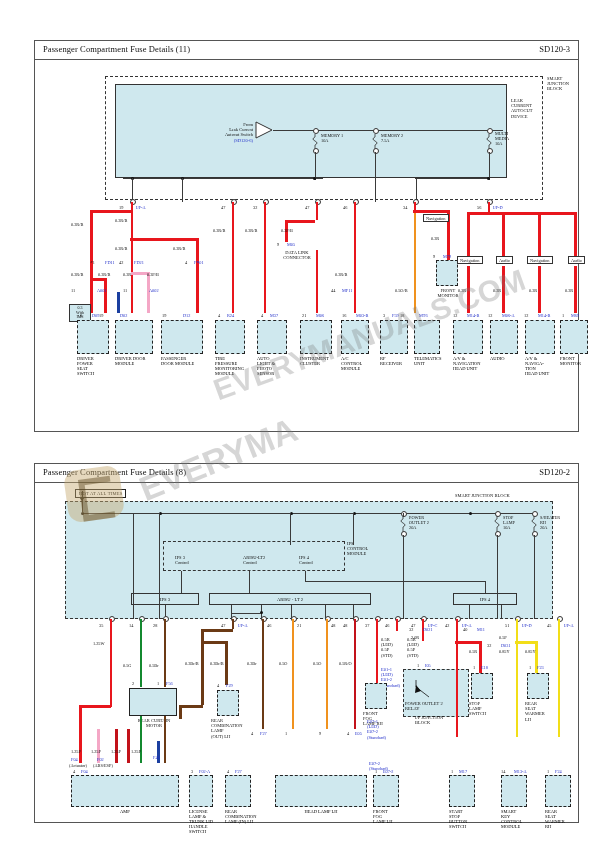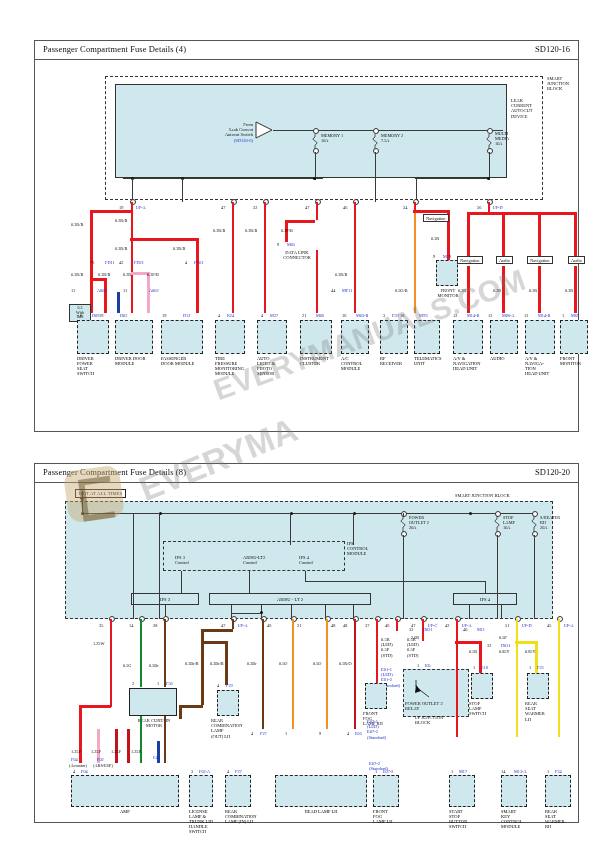--- a/index.html
+++ b/index.html
@@ -75,22 +75,22 @@
            border-left:6px solid rgba(90,70,30,0.45);border-top:6px solid rgba(90,70,30,0.45);
            border-bottom:6px solid rgba(90,70,30,0.45);}
 </style>
 </head>
 <body>
 
 <div class="page">
 
   <div class="sheet" id="sheet-top">
     <div class="sheet-header">
-      <div class="sheet-title">Passenger Compartment Fuse Details (4)</div>
-      <div class="sheet-code">SD120-16</div>
+      <div class="sheet-title">Passenger Compartment Fuse Details (11)</div>
+      <div class="sheet-code">SD120-3</div>
     </div>
     <div class="sheet-body">
 
       <div class="sjb-plain" style="left:70px;top:16px;width:438px;height:124px;"></div>
       <div class="txt" style="left:512px;top:16px;width:34px;white-space:pre;">SMART
 JUNCTION
 BLOCK</div>
 
       <div class="innerbox" style="left:80px;top:24px;width:392px;height:94px;"></div>
       <div class="txt" style="left:476px;top:38px;width:30px;white-space:pre;">LEAK
@@ -364,21 +364,21 @@
       <div class="comp" style="left:525px;top:260px;width:28px;height:34px;"></div>
       <div class="comp-label" style="left:525px;top:296px;width:32px;white-space:pre;">FRONT
 MONITOR</div>
 
     </div>
   </div>
 
   <div class="sheet" id="sheet-bottom">
     <div class="sheet-header">
       <div class="sheet-title">Passenger Compartment Fuse Details (8)</div>
-      <div class="sheet-code">SD120-20</div>
+      <div class="sheet-code">SD120-2</div>
     </div>
     <div class="sheet-body">
 
       <div class="hot" style="left:40px;top:6px;">HOT AT ALL TIMES</div>
 
       <div class="sjb" style="left:30px;top:18px;width:488px;height:118px;"></div>
       <div class="txt" style="left:420px;top:10px;">SMART JUNCTION BLOCK</div>
 
       <div class="leadh" style="left:48px;top:30px;width:450px;"></div>
       <div class="dot" style="left:46px;top:28.5px;"></div>

